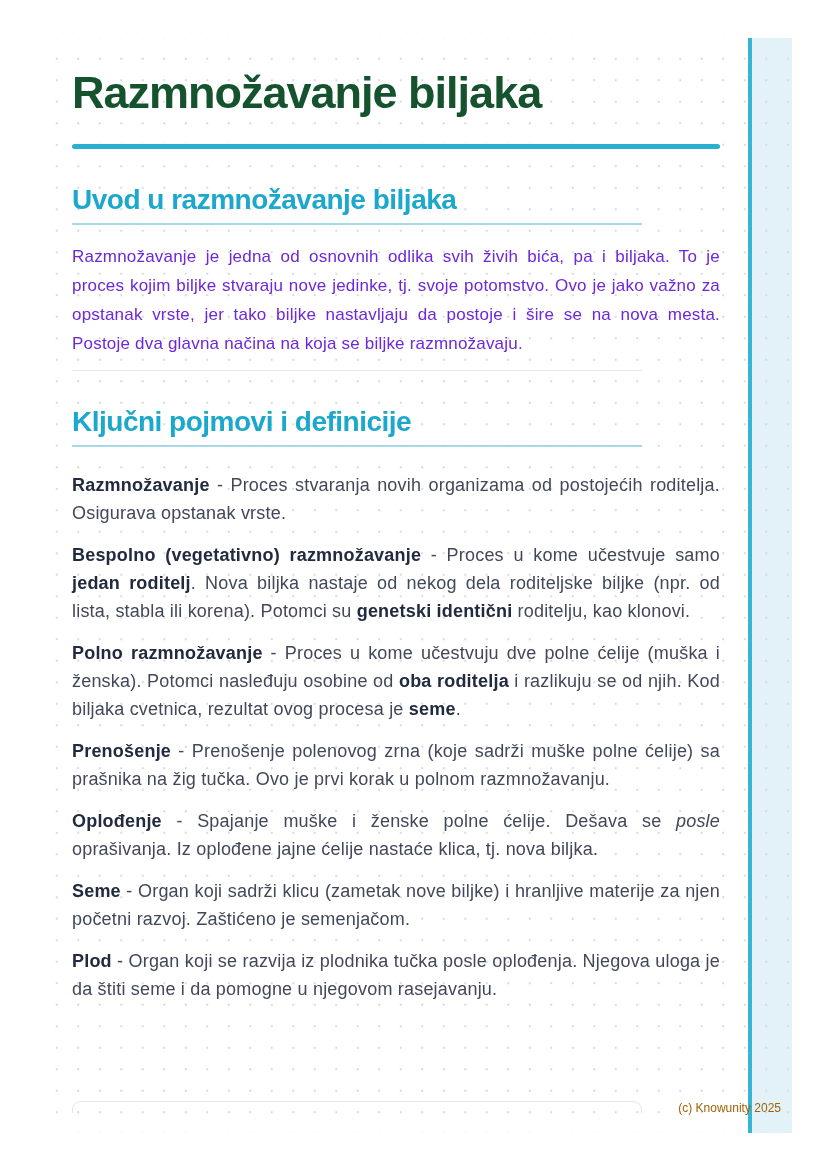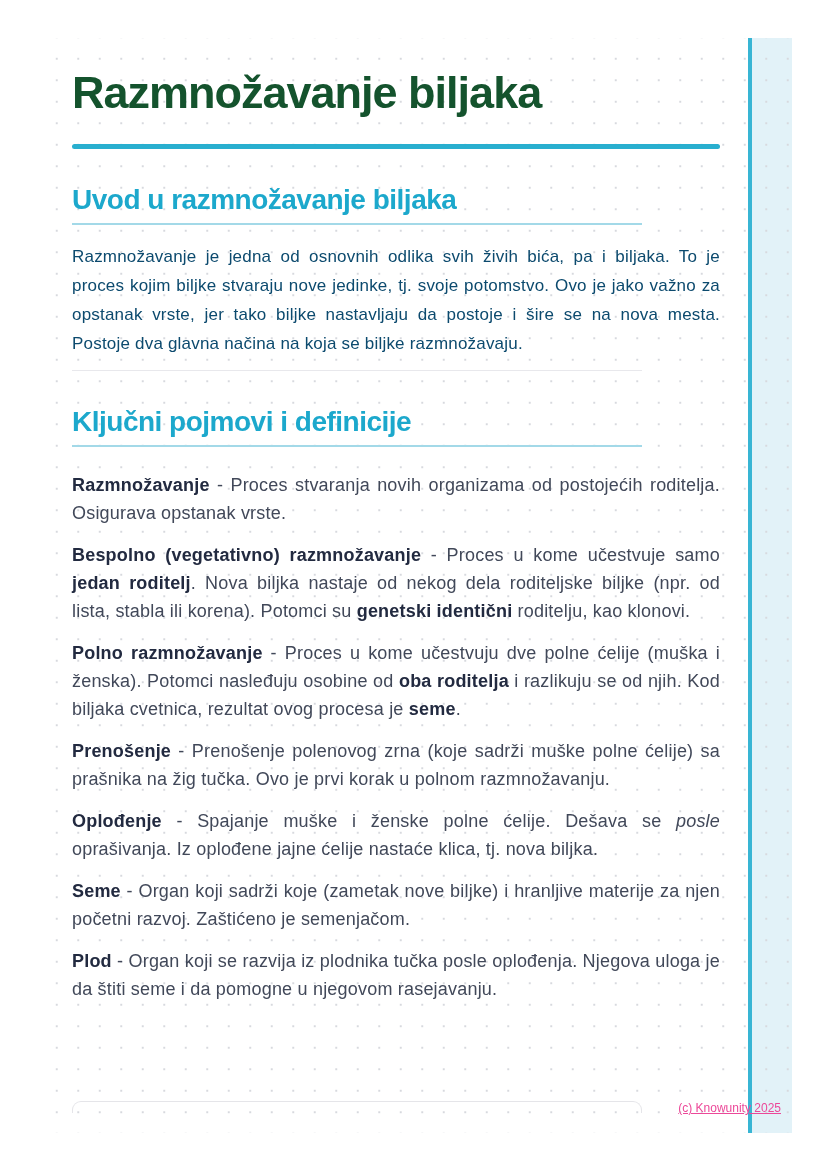--- a/index.html
+++ b/index.html
@@ -78,21 +78,21 @@
     background: #A3D9E8;
   }
 
   .body-paragraph {
     margin: 17px 0 0 0;
     width: 648px;
     font-size: 17px;
     line-height: 29px;
     letter-spacing: 0.2px;
     text-align: justify;
-    color: #0c4a6e;
+    color: #6d28d9;
   }
 
   .section-divider {
     margin-top: 12px;
     height: 1px;
     width: 570px;
     background: #E8E8EC;
   }
 
   .definition {
@@ -122,23 +122,22 @@
   }
 
   .page-footer {
     position: absolute;
     top: 1100px;
     left: 0;
     width: 781px;
     text-align: right;
     font-size: 12px;
     line-height: 16px;
-    color: #ec4899;
+    color: #a16207;
     z-index: 5;
-    text-decoration: underline;
   }
 </style>
 </head>
 <body>
 
 <div class="side-band"></div>
 <div class="dot-grid"></div>
 
 <div class="content">
   <h1 class="doc-title">Razmnožavanje biljaka</h1>
@@ -152,19 +151,19 @@
 
   <h2 class="section-heading">Ključni pojmovi i definicije</h2>
   <div class="heading-rule"></div>
 
   <div id="defs-list">
       <p class="definition"><b>Razmnožavanje</b><span> - Proces stvaranja novih organizama od postojećih roditelja. Osigurava opstanak vrste.</span></p>
       <p class="definition"><b>Bespolno (vegetativno) razmnožavanje</b><span> - Proces u kome učestvuje samo </span><b>jedan roditelj</b><span>. Nova biljka nastaje od nekog dela roditeljske biljke (npr. od lista, stabla ili korena). Potomci su </span><b>genetski identični</b><span> roditelju, kao klonovi.</span></p>
       <p class="definition"><b>Polno razmnožavanje</b><span> - Proces u kome učestvuju dve polne ćelije (muška i ženska). Potomci nasleđuju osobine od </span><b>oba roditelja</b><span> i razlikuju se od njih. Kod biljaka cvetnica, rezultat ovog procesa je </span><b>seme</b><span>.</span></p>
       <p class="definition"><b>Prenošenje</b><span> - Prenošenje polenovog zrna (koje sadrži muške polne ćelije) sa prašnika na žig tučka. Ovo je prvi korak u polnom razmnožavanju.</span></p>
       <p class="definition"><b>Oplođenje</b><span> - Spajanje muške i ženske polne ćelije. Dešava se </span><i>posle</i><span> oprašivanja. Iz oplođene jajne ćelije nastaće klica, tj. nova biljka.</span></p>
-      <p class="definition"><b>Seme</b><span> - Organ koji sadrži koje (zametak nove biljke) i hranljive materije za njen početni razvoj. Zaštićeno je semenjačom.</span></p>
+      <p class="definition"><b>Seme</b><span> - Organ koji sadrži klicu (zametak nove biljke) i hranljive materije za njen početni razvoj. Zaštićeno je semenjačom.</span></p>
       <p class="definition"><b>Plod</b><span> - Organ koji se razvija iz plodnika tučka posle oplođenja. Njegova uloga je da štiti seme i da pomogne u njegovom rasejavanju.</span></p>
     </div>
 </div>
 
 <div class="bottom-card-edge"></div>
 <div class="page-footer">(c) Knowunity 2025</div>
 
 </body></html>

